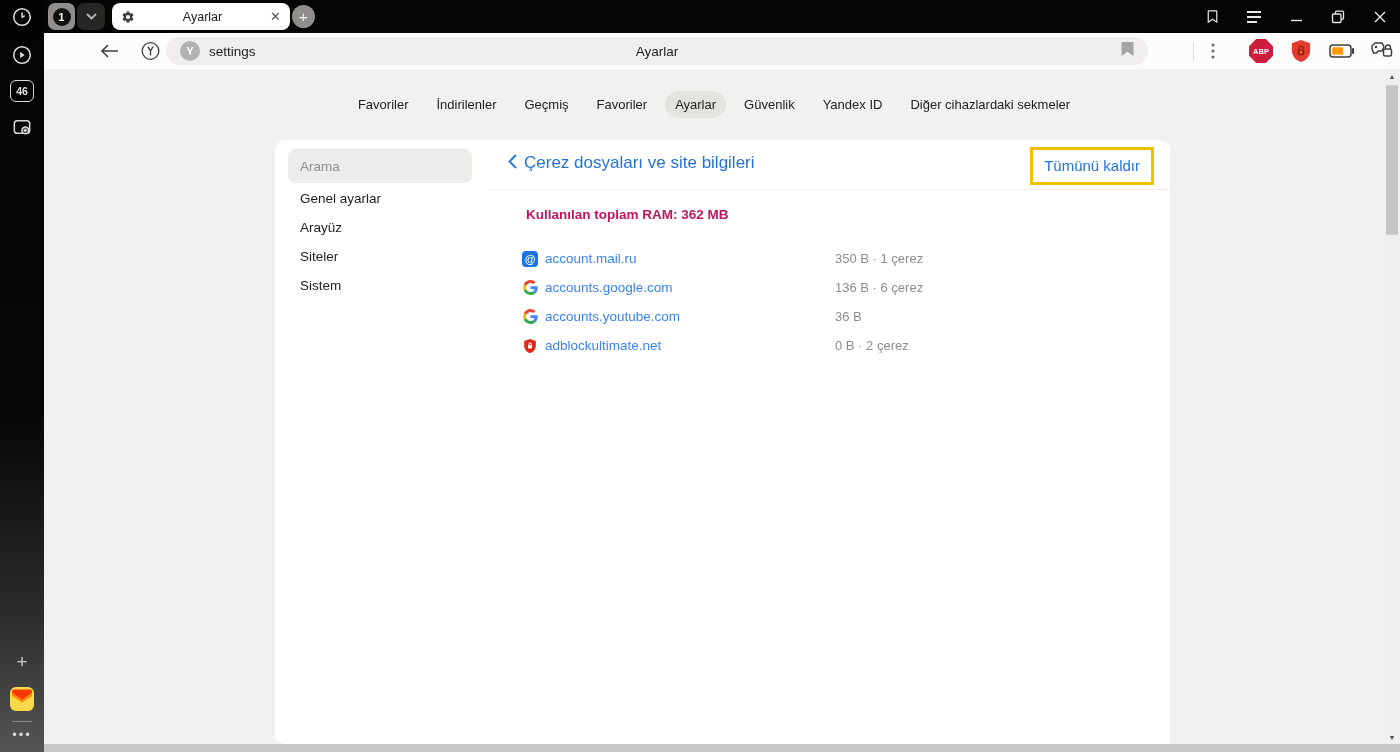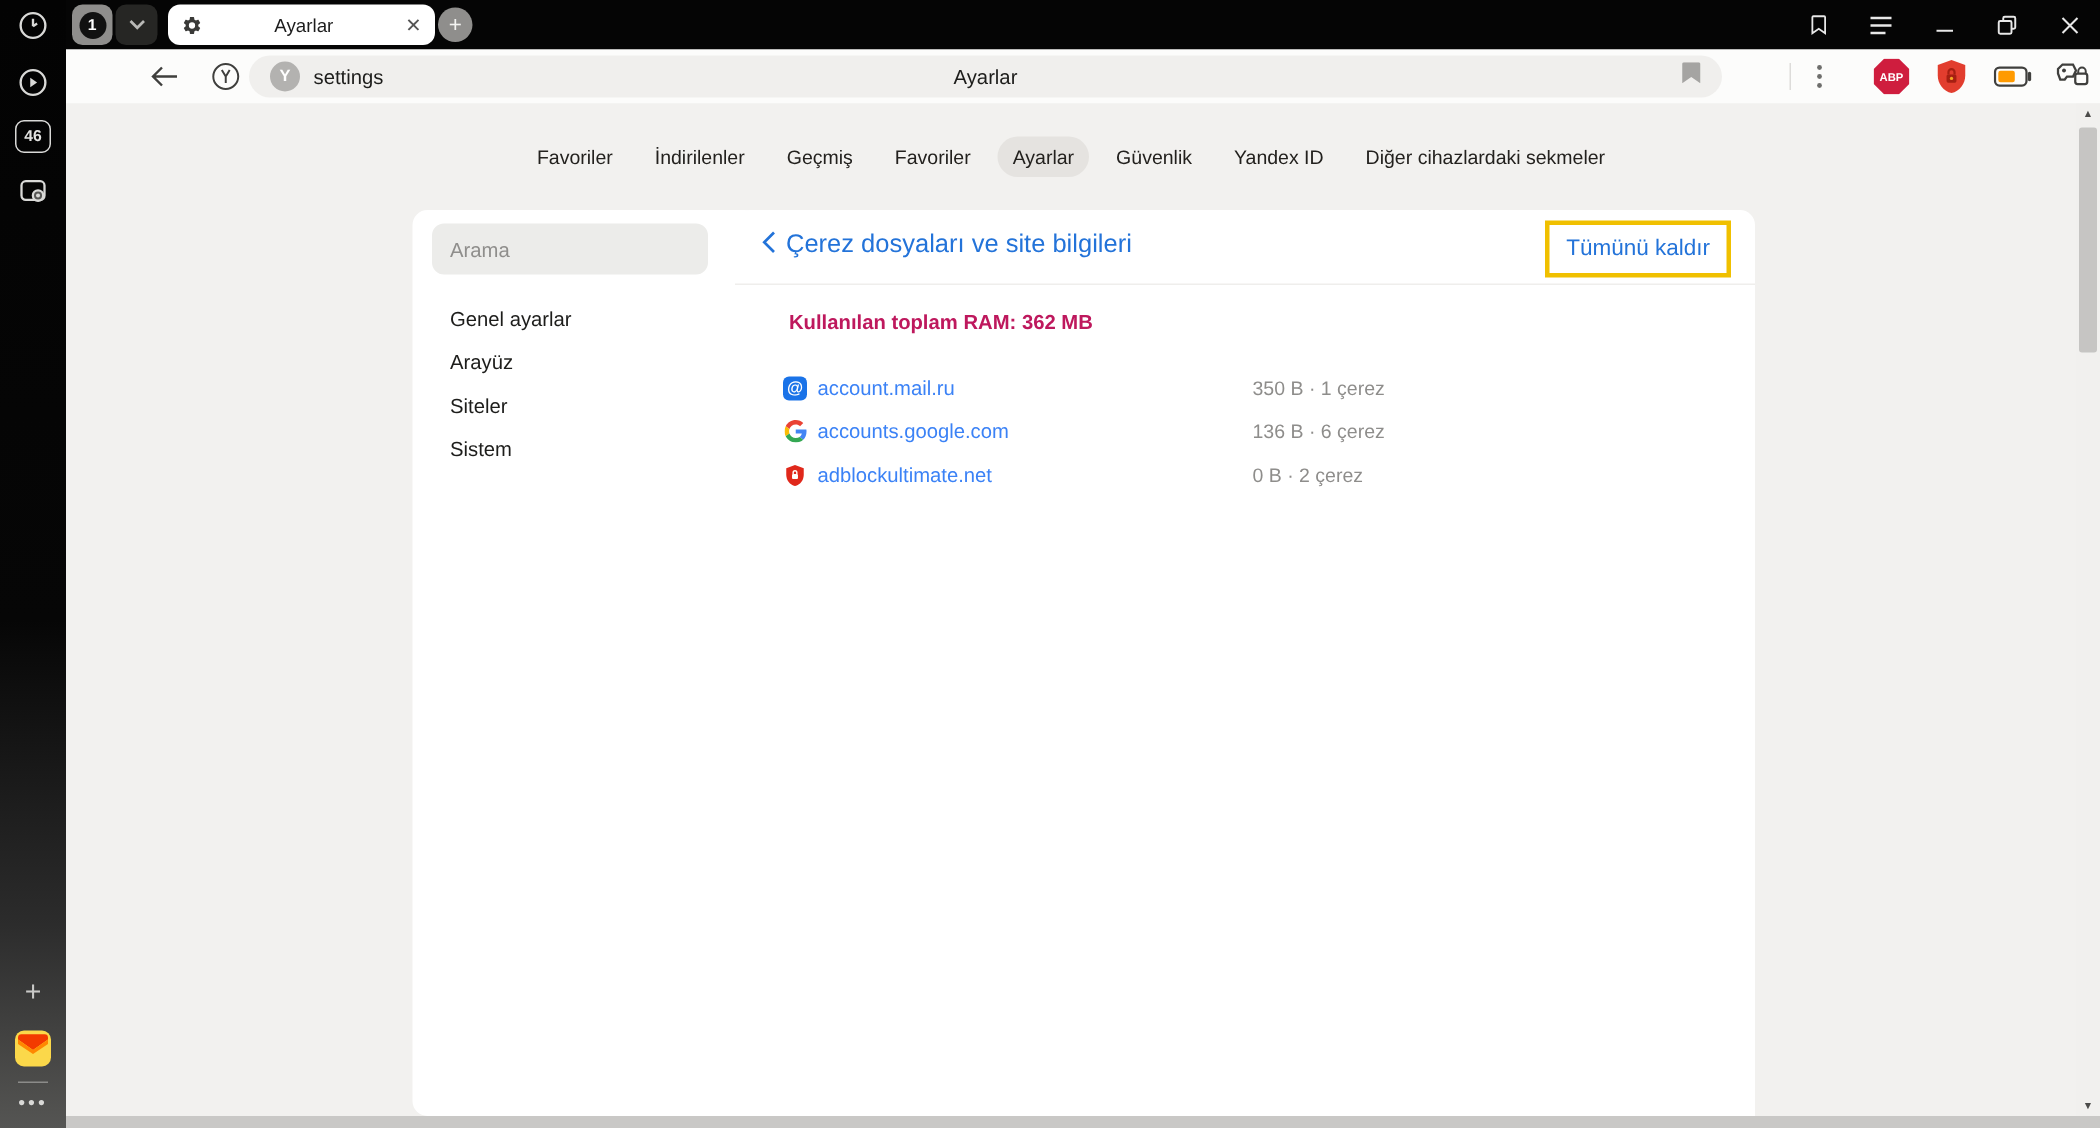--- a/index.html
+++ b/index.html
@@ -55,21 +55,21 @@
   .page { position:absolute; left:44px; top:69px; right:0; bottom:0; background:#f2f1ef; }
   .topnav { position:absolute; left:0; right:16px; top:22px; display:flex; justify-content:center; gap:8px; }
   .navtab { font-size:13px; color:#23211e; padding:6px 10px; border-radius:14px; white-space:nowrap; }
   .navtab.active { background:#e5e3e0; }
 
   .side-card { position:absolute; left:231px; top:71px; width:231px; height:604px; background:#fff; border-radius:10px; }
   .search { position:absolute; left:13px; top:9px; width:184px; height:34px; background:#ececea;
     border:none; border-radius:8px; padding:0 12px; font-size:13.5px; color:#1d1d1b; outline:none;
     font-family:"Liberation Sans","DejaVu Sans",sans-serif; }
   .search::placeholder { color:#8f8e8c; }
-  .side-items { position:absolute; left:0; top:58px; width:100%; }
+  .side-items { position:absolute; left:0; top:44px; width:100%; }
   .side-item { height:29px; line-height:29px; padding-left:25px; font-size:13.5px; color:#1d1d1b; }
 
   .main-card { position:absolute; left:446px; top:71px; width:680px; height:606px; background:#fff;
     border-radius:10px 10px 0 0; }
   .main-head { position:relative; height:50px; border-bottom:1px solid #efeeec; }
   .back-chevron { position:absolute; left:18px; top:14px; color:var(--accent); }
   .main-title { position:absolute; left:34px; top:13px; font-size:17px; color:var(--accent); }
   .remove-box { position:absolute; right:16px; top:7px; border:3px solid var(--highlight);
     padding:7px 11px; background:#fff; }
   .remove-link { font-size:15px; color:var(--accent); white-space:nowrap; }
@@ -296,20 +296,34 @@
         <path fill="#4285F4" d="M46.98 24.55c0-1.57-.15-3.09-.38-4.55H24v9.02h12.94c-.58 2.96-2.26 5.48-4.78 7.18l7.73 6c4.51-4.18 7.09-10.36 7.09-17.65z"></path>
         <path fill="#FBBC05" d="M10.53 28.59c-.48-1.45-.76-2.99-.76-4.59s.27-3.14.76-4.59l-7.98-6.19C.92 16.46 0 20.12 0 24c0 3.88.92 7.54 2.56 10.78l7.97-6.19z"></path>
         <path fill="#34A853" d="M24 48c6.48 0 11.93-2.13 15.89-5.81l-7.73-6c-2.15 1.45-4.92 2.3-8.16 2.3-6.26 0-11.57-4.22-13.47-9.91l-7.98 6.19C6.51 42.62 14.62 48 24 48z"></path>
       </svg>
 
     </span>
     <span class="site-name">accounts.google.com</span>
     <span class="site-info">136 B · 6 çerez</span>
   </div>
 
+  <div class="site-row">
+    <span class="site-icon">
+
+      <svg class="icon-google" width="15" height="15" viewBox="0 0 48 48">
+        <path fill="#EA4335" d="M24 9.5c3.54 0 6.71 1.22 9.21 3.6l6.85-6.85C35.9 2.38 30.47 0 24 0 14.62 0 6.51 5.38 2.56 13.22l7.98 6.19C12.43 13.72 17.74 9.5 24 9.5z"></path>
+        <path fill="#4285F4" d="M46.98 24.55c0-1.57-.15-3.09-.38-4.55H24v9.02h12.94c-.58 2.96-2.26 5.48-4.78 7.18l7.73 6c4.51-4.18 7.09-10.36 7.09-17.65z"></path>
+        <path fill="#FBBC05" d="M10.53 28.59c-.48-1.45-.76-2.99-.76-4.59s.27-3.14.76-4.59l-7.98-6.19C.92 16.46 0 20.12 0 24c0 3.88.92 7.54 2.56 10.78l7.97-6.19z"></path>
+        <path fill="#34A853" d="M24 48c6.48 0 11.93-2.13 15.89-5.81l-7.73-6c-2.15 1.45-4.92 2.3-8.16 2.3-6.26 0-11.57-4.22-13.47-9.91l-7.98 6.19C6.51 42.62 14.62 48 24 48z"></path>
+      </svg>
+
+    </span>
+    <span class="site-name">accounts.youtube.com</span>
+    <span class="site-info">36 B</span>
+  </div>
 
   <div class="site-row">
     <span class="site-icon">
 
       <svg class="icon-shield" width="14" height="16" viewBox="0 0 24 26">
         <path d="M12 1l10 3.6v7.4c0 6.4-4.2 11.6-10 13-5.8-1.4-10-6.6-10-13V4.6z" fill="#e0281b"></path>
         <rect x="8.6" y="11.3" width="6.8" height="5.8" rx="1.2" fill="#fff"></rect>
         <path d="M9.9 11.3V9.7a2.1 2.1 0 0 1 4.2 0v1.6" fill="none" stroke="#fff" stroke-width="1.6"></path>
       </svg>
     </span>

